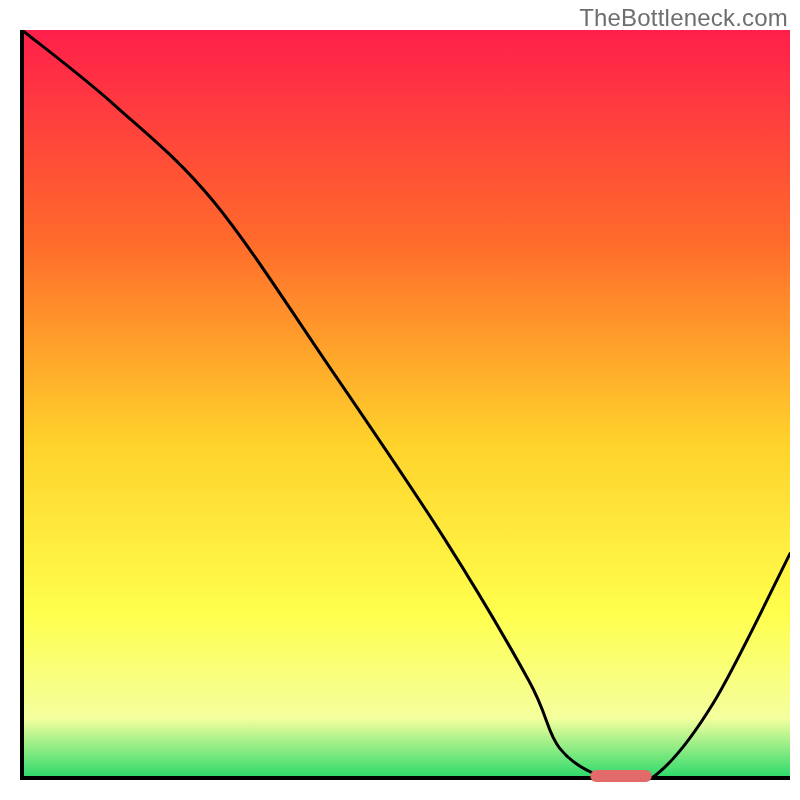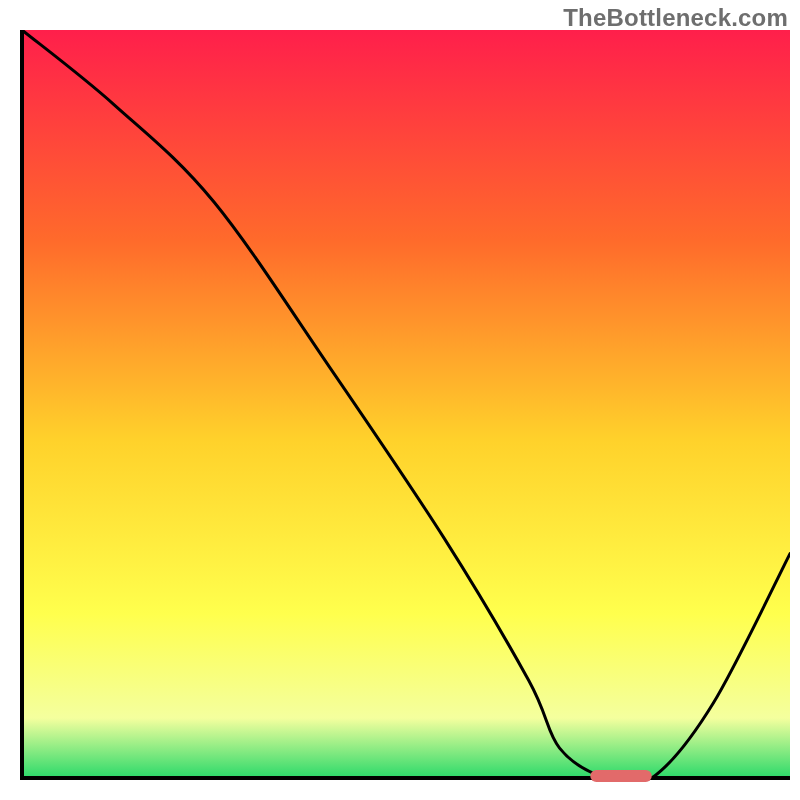--- a/index.html
+++ b/index.html
@@ -14,21 +14,21 @@
   .stage {
     position: relative;
     width: 800px;
     height: 800px;
   }
   .watermark {
     position: absolute;
     top: 4px;
     right: 12px;
     font-size: 24px;
-    font-weight: 700;
+    font-weight: 400;
     color: #6e6e6e;
     letter-spacing: 0.2px;
     z-index: 10;
   }
   svg.chart {
     position: absolute;
     left: 0;
     top: 0;
     width: 800px;
     height: 800px;

